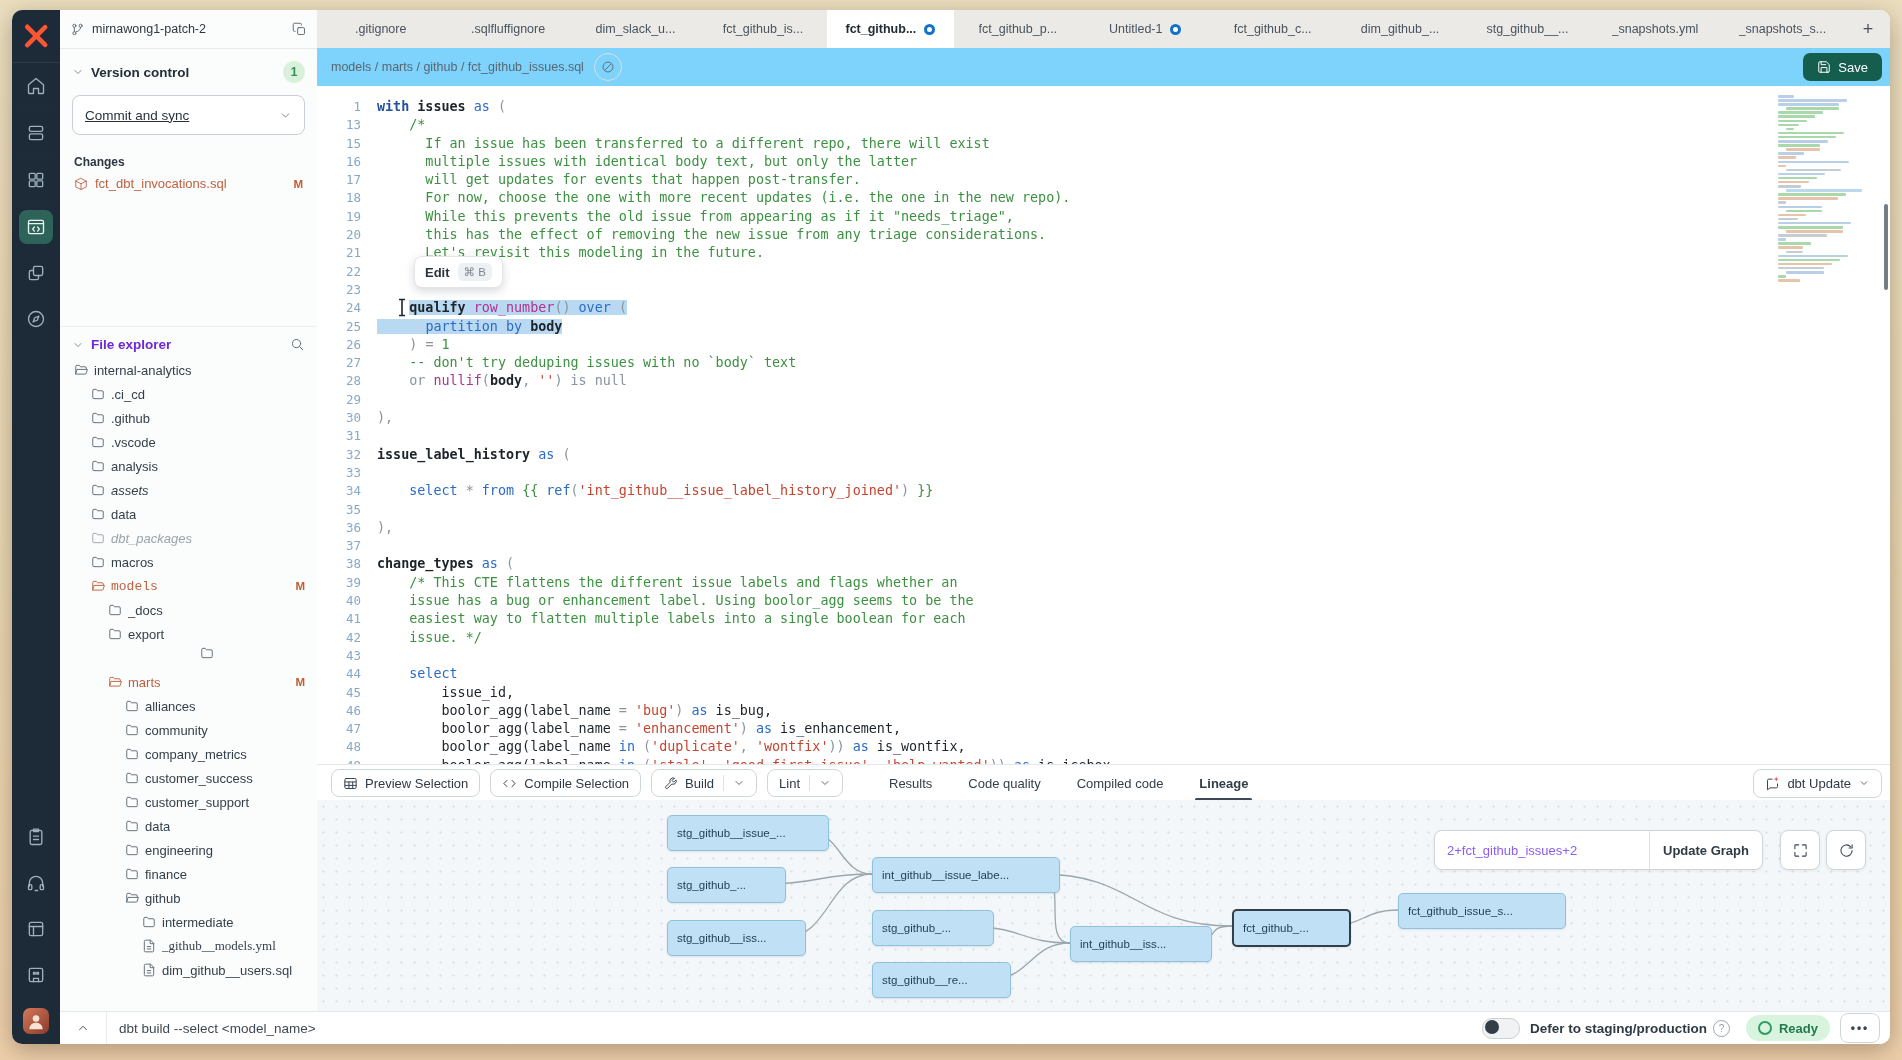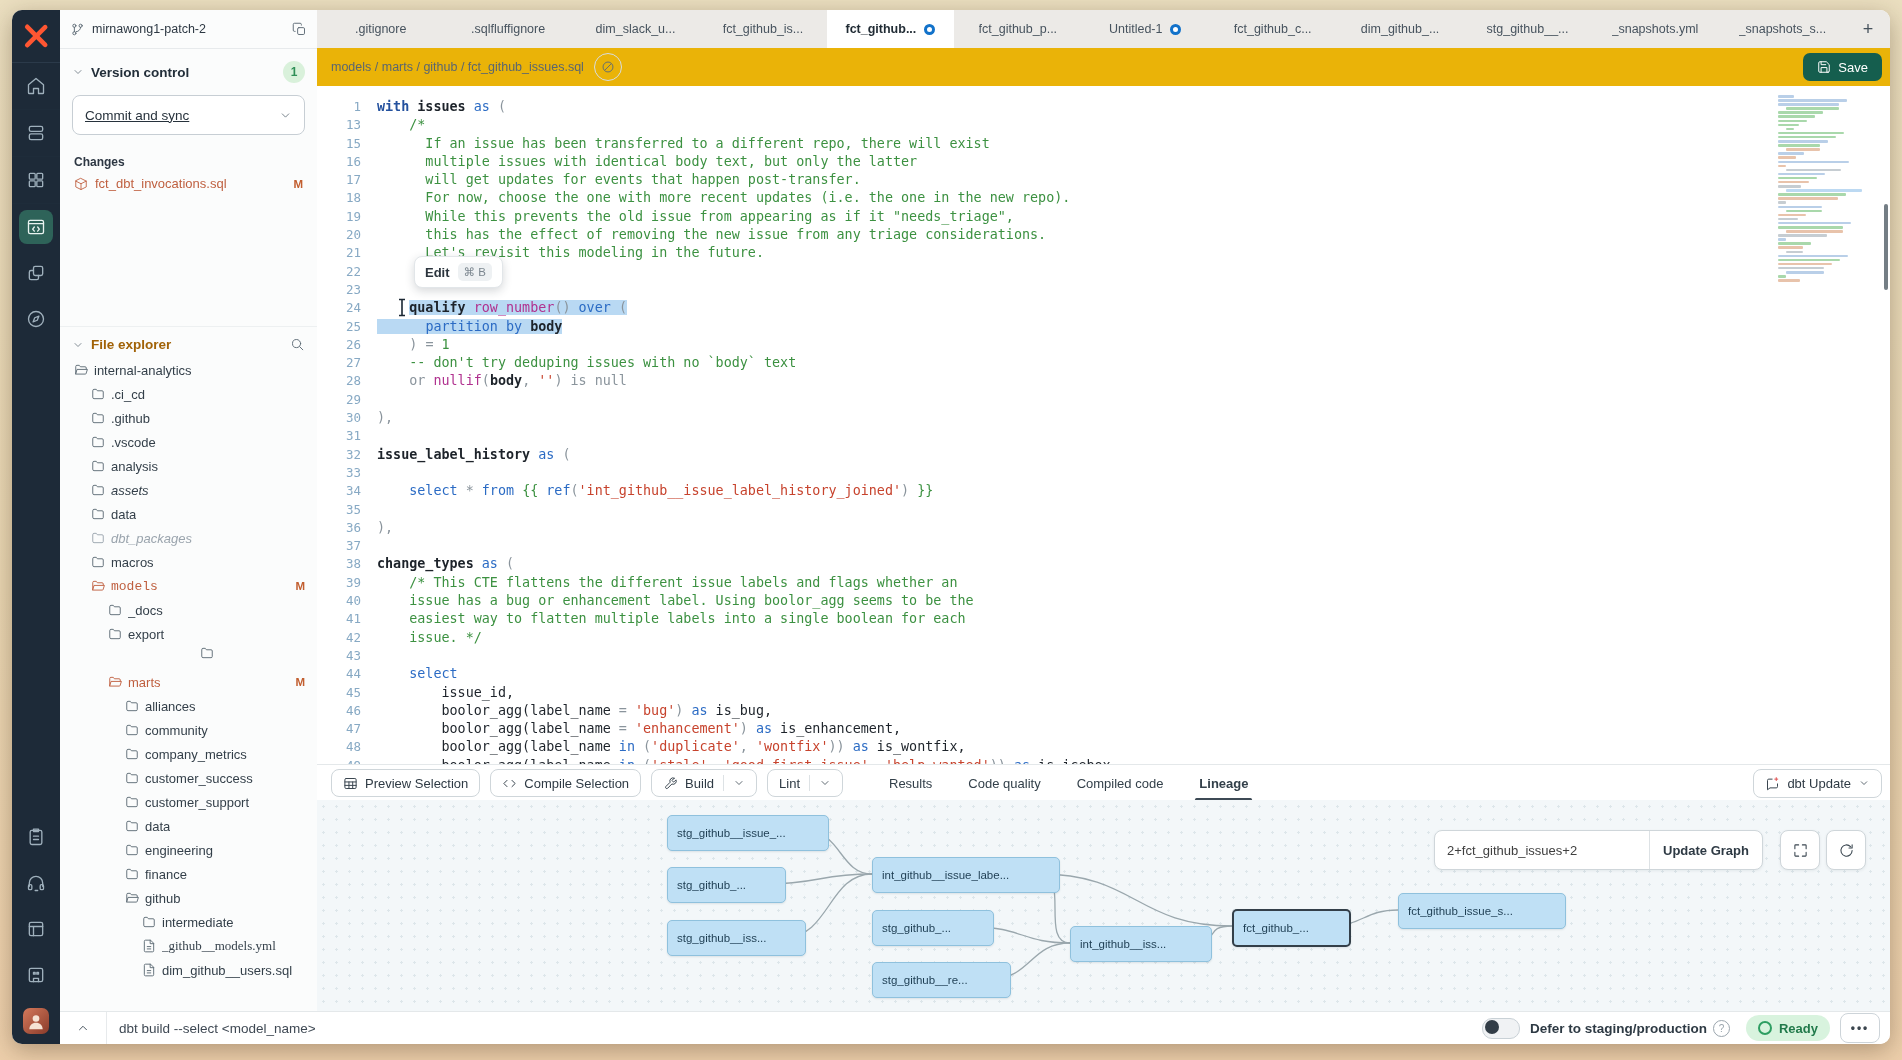--- a/index.html
+++ b/index.html
@@ -20,35 +20,35 @@
   .branch-row .nm{flex:1;white-space:nowrap;overflow:hidden;text-overflow:ellipsis;font-size:12.5px;}
   .side svg{stroke:#5c6a74;fill:none;stroke-width:1.5;stroke-linecap:round;stroke-linejoin:round;}
   .sec-head{display:flex;align-items:center;gap:7px;padding:12px 12px 4px;font-weight:bold;font-size:13.5px;color:#222e39;}
   .badge1{margin-left:auto;width:22px;height:22px;border-radius:50%;background:#d9f1db;color:#2f8f57;font-size:12px;display:flex;align-items:center;justify-content:center;font-weight:bold;}
   .commit-dd{margin:8px 12px 0;height:38px;border:1px solid #c7ced4;border-radius:8px;background:#fff;display:flex;align-items:center;padding:0 12px;color:#27323c;font-size:13.5px;}
   .commit-dd span{flex:1;text-decoration:underline;}
   .changes-label{padding:20px 14px 4px;font-weight:bold;font-size:12px;color:#2d3743;}
   .chg-row{display:flex;align-items:center;gap:7px;padding:3px 14px;color:#bf5f3f;font-size:13px;}
   .chg-row svg{stroke:#bf5f3f;}
   .chg-row .m,.badge-m{margin-left:auto;color:#c25e2f;font-weight:bold;font-size:11.5px;}
-  .fe-head{display:flex;align-items:center;gap:7px;padding:10px 12px 6px;font-weight:bold;font-size:13.5px;color:#a16207;border-top:1px solid #edf0f1;margin-top:132px;}
+  .fe-head{display:flex;align-items:center;gap:7px;padding:10px 12px 6px;font-weight:bold;font-size:13.5px;color:#6d28d9;border-top:1px solid #edf0f1;margin-top:132px;}
   .fe-head .sch{margin-left:auto;}
   .trow{position:relative;display:flex;align-items:center;gap:6px;height:24px;font-size:13px;color:#333f49;padding-right:12px;white-space:nowrap;}
   .trow.muted{color:#9aa4ad;font-style:italic;}
   .trow.muted svg{stroke:#9aa4ad;}
   .trow.accent{color:#bf5f3f;}
   .trow.accent svg{stroke:#bf5f3f;}
   
   .main{position:absolute;left:305px;right:0;top:0;bottom:32px;overflow:hidden;}
   .tabsbar{position:absolute;left:0;right:0;top:0;height:38px;background:#eceae7;display:flex;align-items:stretch;overflow:hidden;}
   .tab{flex:1 1 0;max-width:132px;display:flex;align-items:center;justify-content:center;gap:8px;font-size:12.5px;color:#47535e;white-space:nowrap;overflow:hidden;cursor:default;}
   .tab.active{background:#fff;color:#1f2a33;font-weight:bold;}
   .dot{width:5px;height:5px;border:3px solid #1272ca;border-radius:50%;background:#fff;flex:none;}
   .tab-add{width:44px;display:flex;align-items:center;justify-content:center;color:#46525c;font-size:18px;}
-  .crumbrow{position:absolute;left:0;right:0;top:38px;height:38px;background:#eab308;border-bottom:1px solid #e7eaec;display:flex;align-items:center;padding:0 8px 0 14px;gap:10px;}
+  .crumbrow{position:absolute;left:0;right:0;top:38px;height:38px;background:#7dd3fc;border-bottom:1px solid #e7eaec;display:flex;align-items:center;padding:0 8px 0 14px;gap:10px;}
   .crumb{font-size:12.5px;color:#5a6670;}
   .docbtn{width:26px;height:26px;border:1px solid #d7dde1;border-radius:50%;display:flex;align-items:center;justify-content:center;}
   .savebtn{margin-left:auto;height:28px;background:#155e4e;color:#fff;border:none;border-radius:7px;display:flex;align-items:center;gap:7px;padding:0 14px;font-size:13px;font-family:inherit;}
   .savebtn svg{stroke:#fff;fill:none;stroke-width:1.7;stroke-linecap:round;stroke-linejoin:round;}
   
   .editor{position:absolute;left:0;right:0;top:76px;height:678px;background:#fff;overflow:hidden;font-family:"DejaVu Sans Mono",monospace;}
   .codewrap{padding-top:12px;}
   .cl{height:18.3px;line-height:18.3px;white-space:pre;font-size:13.4px;}
   .ln{display:inline-block;width:44px;padding-right:16px;text-align:right;color:#87a9c4;font-size:12.5px;}
   .tk-k{color:#2b6bc4;} .tk-kb{color:#24519e;font-weight:bold;} .tk-b{color:#1d232a;font-weight:bold;}
@@ -71,21 +71,21 @@
   .ttab{display:flex;align-items:center;font-size:13px;color:#33404a;position:relative;}
   .ttab.active{font-weight:bold;}
   .ttab.active:after{content:"";position:absolute;left:-4px;right:-4px;bottom:0;height:3px;background:#3d4a55;border-radius:2px;}
   .copilot{margin-left:auto;height:29px;border:1px solid #cfd6da;border-radius:8px;background:#fff;display:flex;align-items:center;gap:7px;padding:0 11px;font-size:13px;color:#2e3a44;font-family:inherit;}
   
   .lineage{position:absolute;left:0;right:0;top:790px;bottom:0;background:#f3f7f9;background-image:radial-gradient(circle,#dde6ea 1px,transparent 1.3px);background-size:13px 13px;overflow:hidden;}
   .lineage svg.edges{position:absolute;left:0;top:0;width:100%;height:100%;}
   .node{position:absolute;height:34px;background:#bfe0f5;border:1px solid #8fc1dd;border-radius:5px;display:flex;align-items:center;padding:0 9px;font-size:11.5px;color:#1d3d52;white-space:nowrap;overflow:hidden;box-shadow:0 1px 2px rgba(40,70,90,.12);}
   .node.selected{border:2px solid #333f49;}
   .selector{position:absolute;top:30px;right:127px;height:38px;display:flex;border:1px solid #cfd6da;border-radius:8px;background:#fff;overflow:hidden;box-shadow:0 1px 3px rgba(40,60,80,.08);}
-  .selector .val{width:190px;display:flex;align-items:center;padding:0 12px;font-size:13px;color:#404040;border-right:1px solid #dde2e5;}
+  .selector .val{width:190px;display:flex;align-items:center;padding:0 12px;font-size:13px;color:#8b5cf6;border-right:1px solid #dde2e5;}
   .selector .ug{display:flex;align-items:center;padding:0 13px;font-size:13px;color:#2e3a44;font-weight:bold;}
   .iconbtn{position:absolute;top:30px;width:38px;height:38px;border:1px solid #cfd6da;border-radius:8px;background:#fff;display:flex;align-items:center;justify-content:center;box-shadow:0 1px 3px rgba(40,60,80,.08);}
   .iconbtn svg{stroke:#3a4650;fill:none;stroke-width:1.7;stroke-linecap:round;stroke-linejoin:round;}
   
   .statusbar{position:absolute;left:48px;right:0;bottom:0;height:32px;background:#fff;border-top:1px solid #e4e8ea;display:flex;align-items:center;}
   .collapse{width:46px;height:100%;display:flex;align-items:center;justify-content:center;border-right:1px solid #e7eaec;}
   .statusbar svg{stroke:#4a5560;fill:none;stroke-width:1.7;stroke-linecap:round;stroke-linejoin:round;}
   .cmd{flex:1;padding-left:12px;font-size:13.5px;color:#3f4954;}
   .toggle{width:36px;height:19px;border-radius:10px;background:#f0f2f4;border:1px solid #c9d1d6;position:relative;margin-right:10px;}
   .toggle .knob{position:absolute;left:2px;top:1.5px;width:14px;height:14px;border-radius:50%;background:#323d47;}

